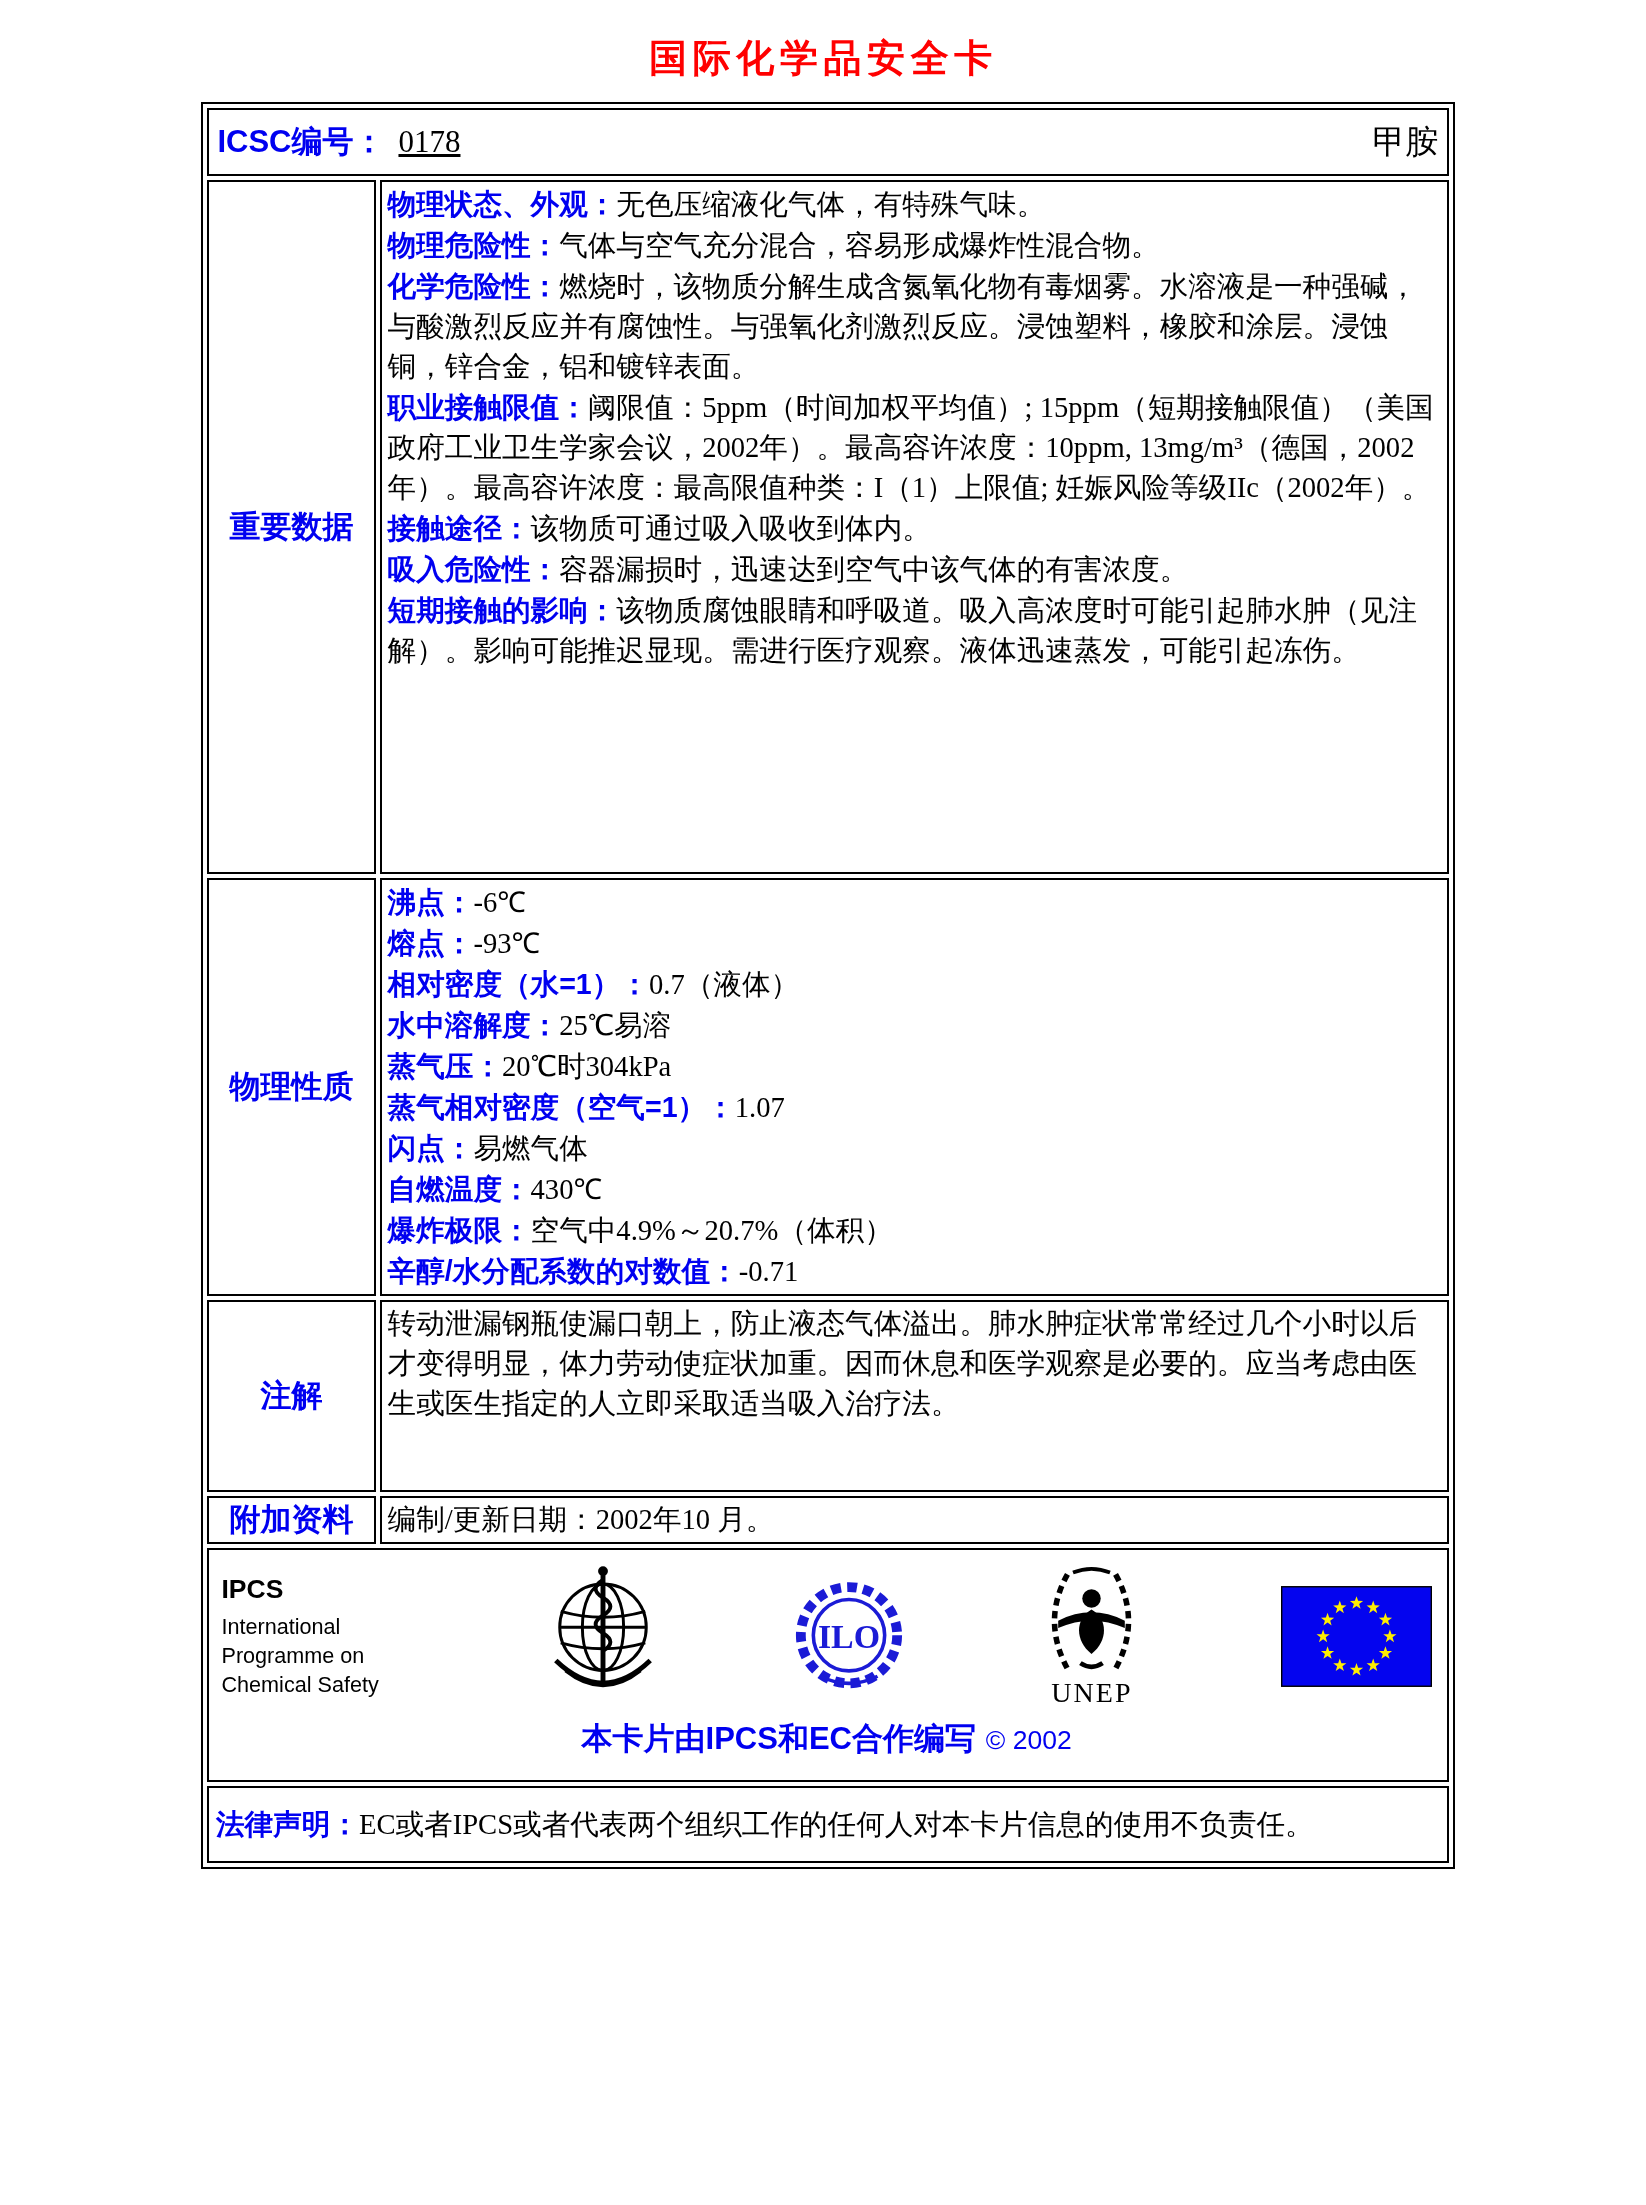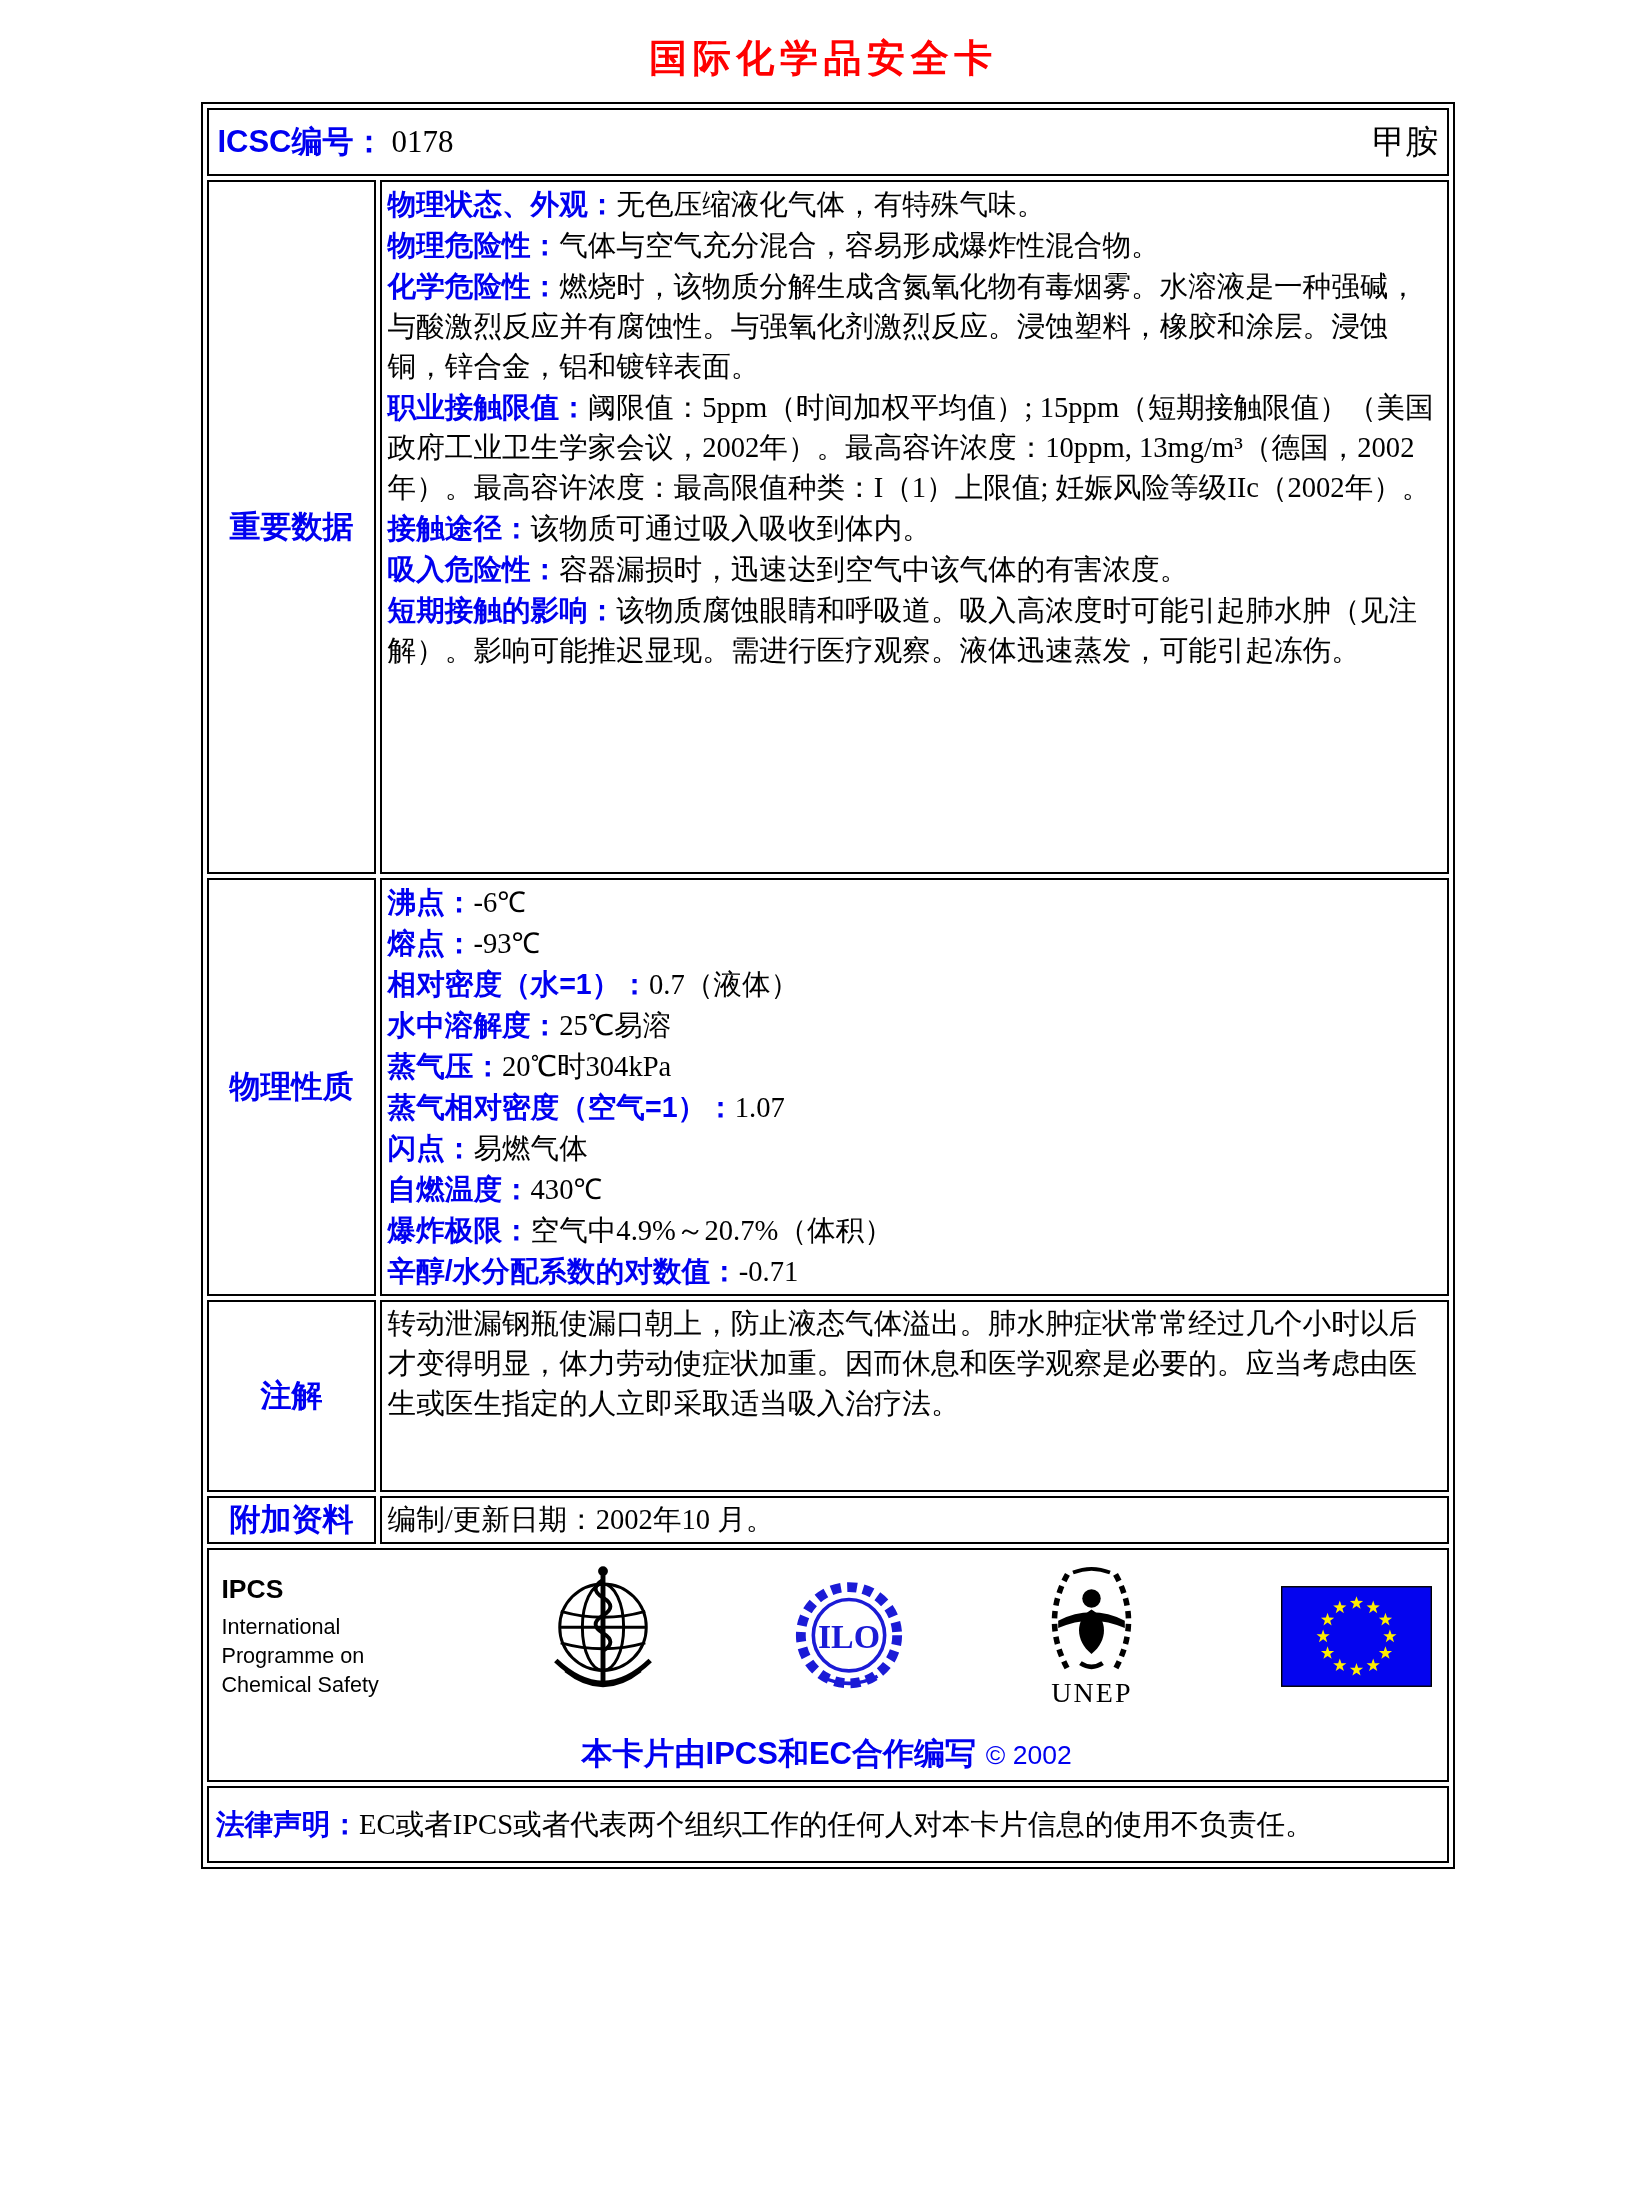--- a/index.html
+++ b/index.html
@@ -12,38 +12,38 @@
   td{border:2.1px solid #000;background:#fff;}
   td.label-cell{text-align:center;vertical-align:middle;color:#0000F0;
         font-family:"Liberation Sans",sans-serif;font-weight:bold;font-size:31px;padding:0 2px;}
   td.content-cell{vertical-align:top;font-size:28.6px;line-height:40px;padding:2.1px 7px 2.1px 5.6px;}
   .lbl{color:#0000F0;font-family:"Liberation Sans",sans-serif;font-weight:bold;}
   .entry{display:block;}
   
   td.hdr-cell{height:64px;vertical-align:middle;padding:0 8.4px;}
   .hdr{display:flex;justify-content:space-between;align-items:center;}
   .hdr-left{font-size:31px;}
-  .hdr-num{font-family:"Liberation Serif",serif;color:#000;margin-left:7px;}
+  .hdr-num{font-family:"Liberation Serif",serif;color:#000;margin-left:14px;text-decoration:underline;}
   .hdr-name{font-size:33px;}
   
   td.h-important{height:690px;}
   td.h-physical{height:394px;}
   td.h-env{height:115px;}
   td.h-notes{height:188px;}
   td.h-add{height:40px;vertical-align:middle;}
   td.h-legal{height:73px;vertical-align:middle;font-size:28.6px;padding:0 7px;}
   
   td.logos-cell{height:216px;vertical-align:top;padding:9.8px 15.3px 4.2px 12.5px;}
   .logos-strip{display:flex;justify-content:space-between;align-items:center;height:153px;gap:48px;}
   .ipcs-block{width:189px;font-family:"Liberation Sans",sans-serif;}
   .ipcs-acr{font-weight:bold;font-size:26.5px;margin-bottom:7px;}
   .ipcs-line{font-size:21.6px;line-height:29px;}
   .emblem{display:flex;flex-direction:column;align-items:center;}
   .unep-word{font-family:"Liberation Serif",serif;font-weight:normal;font-size:28px;letter-spacing:2.1px;margin-top:-2.8px;}
-  .caption{text-align:center;margin-top:20px;color:#0000F0;font-family:"Liberation Sans",sans-serif;}
+  .caption{text-align:center;margin-top:5px;color:#0000F0;font-family:"Liberation Sans",sans-serif;}
   .cap-main{font-weight:bold;font-size:31px;}
   .cap-copy{font-size:26.5px;margin-left:9.8px;}
 </style>
 </head>
 <body>
 
 <div class="page">
 
   <h1 class="doc-title">国际化学品安全卡</h1>
 

